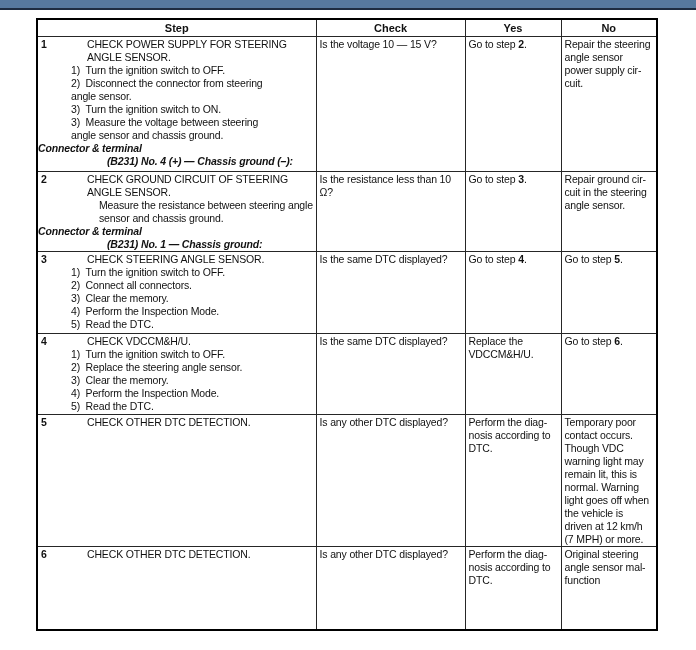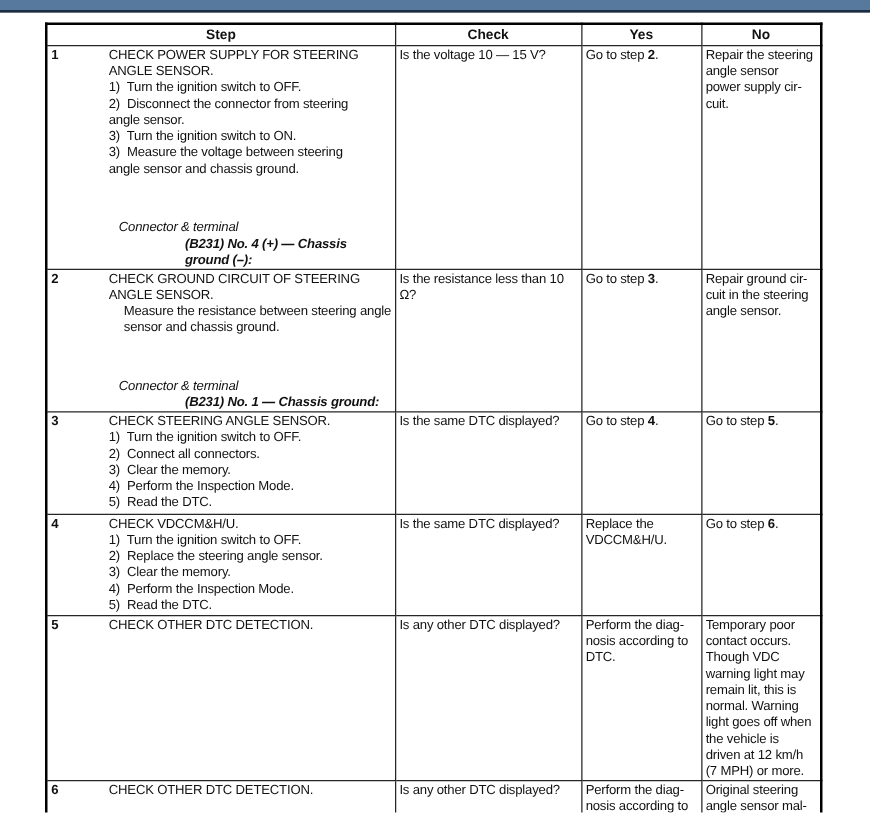--- a/index.html
+++ b/index.html
@@ -27,24 +27,24 @@
   tbody tr:nth-child(2){height:80px}
   tbody tr:nth-child(3){height:82px}
   tbody tr:nth-child(4){height:81px}
   tbody tr:nth-child(5){height:131px}
   tbody tr:nth-child(6){height:83px}
   td{font-size:10.5px;line-height:13px;letter-spacing:-0.15px;}
   .step-cell{position:relative;padding:1px 2px 0 0;}
   .step-num{position:absolute;left:3px;top:1px;font-weight:700;}
   .line{white-space:pre-wrap;}
   .l-title{font-weight:400;padding-left:49px;}
-  .l-item{padding-left:49px;}
+  .l-item{padding-left:33px;}
   .l-body{padding-left:43px;margin-left:18px;}
-  .l-connector{font-weight:400;font-style:italic;padding-left:57px;margin-top:34px;}
-  .l-terminal{font-weight:700;font-style:italic;padding-left:110px;}
+  .l-connector{font-weight:700;font-style:italic;}
+  .l-terminal{font-weight:700;font-style:italic;padding-left:69px;}
   .text-cell{padding:1px 2px 0 3px;}
   .seg{white-space:pre-wrap;}
   .seg.bold{font-weight:700;}
 </style>
 </head>
 <body>
 
 <div class="top-bar" style="background: rgb(87, 121, 158);"></div>
 
 <div class="table-wrap">

